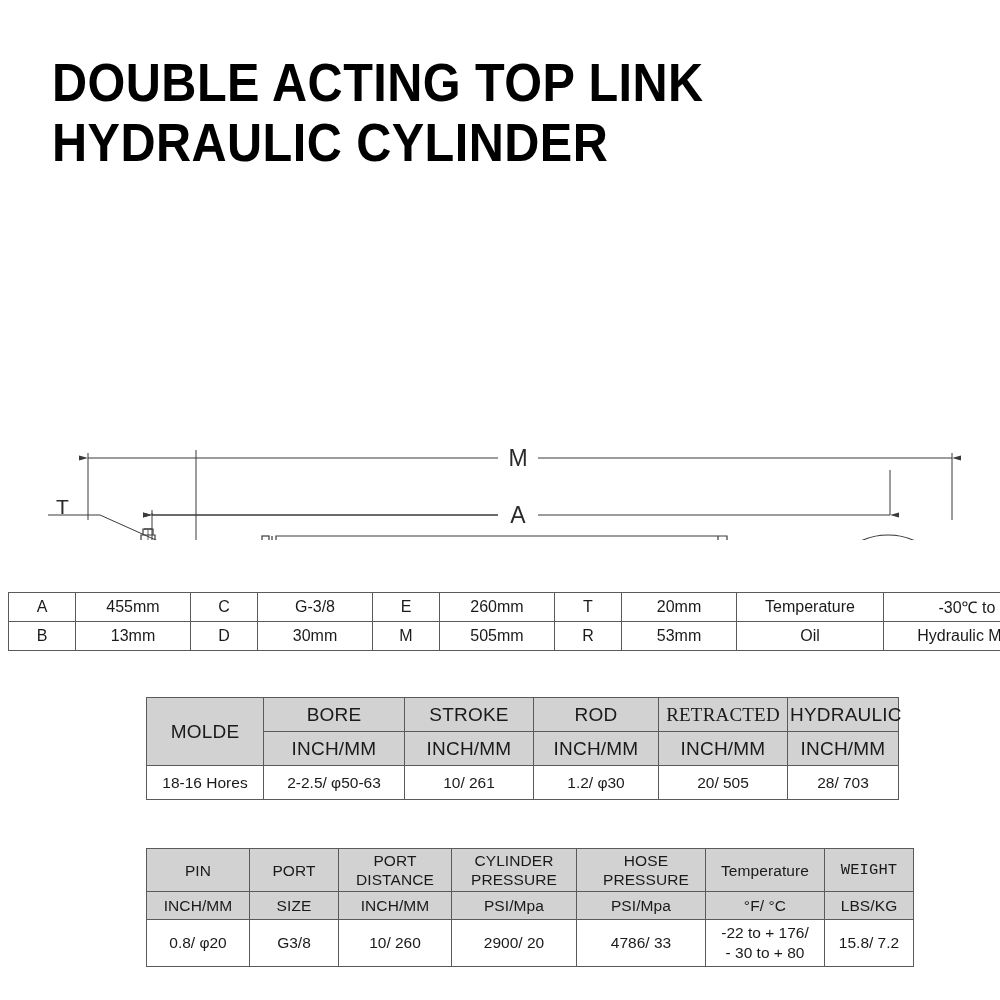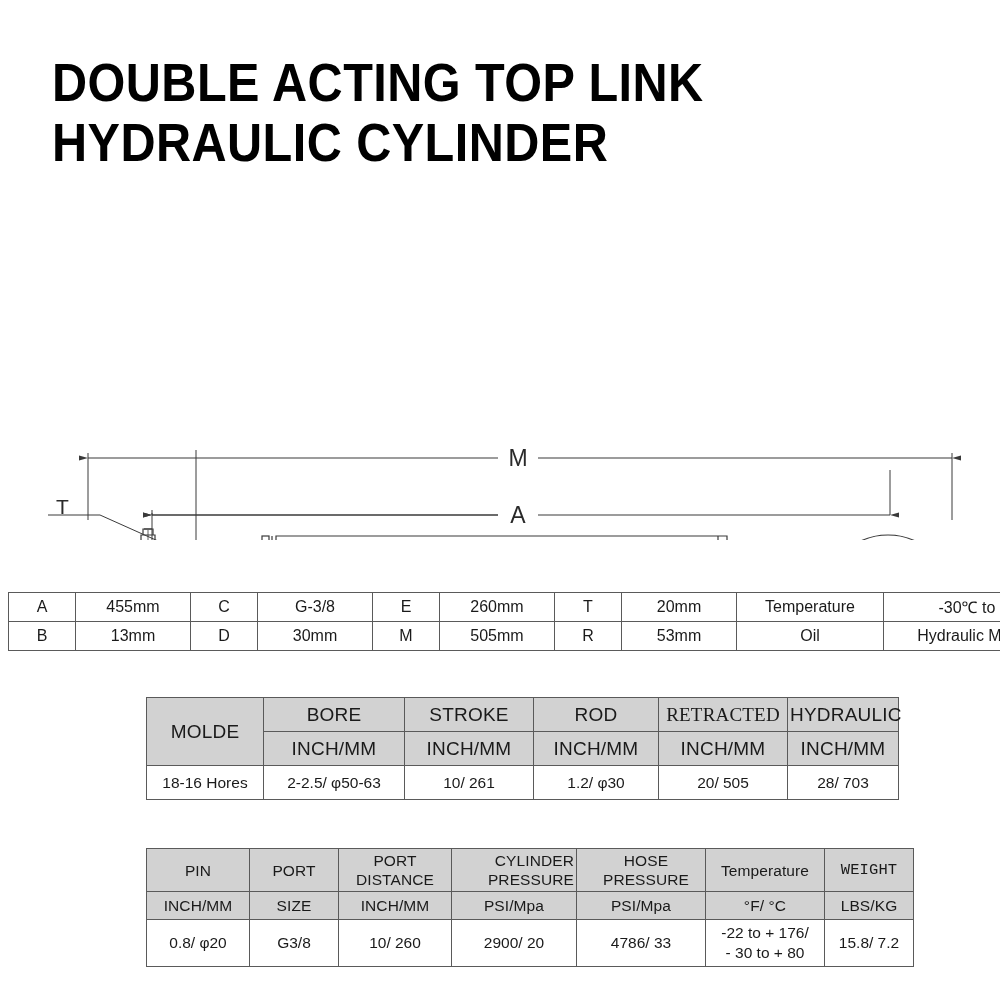--- a/index.html
+++ b/index.html
@@ -44,21 +44,21 @@
 
   
   #table3{position:absolute;left:146px;top:848px;width:722px;}
   #table3 th{background:#d2d2d2;font-size:15.5px;letter-spacing:0.1px;}
   #table3 th.h1{height:42px;line-height:19px;}
   #table3 th.h2{height:27px;}
   #table3 td{height:46px;font-size:15.5px;}
   #table3 .c1{width:98px;}
   #table3 .c2{width:84px;}
   #table3 .c3{width:108px;}
-  #table3 .c4{width:120px;text-align:right;}
+  #table3 .c4{width:120px;}
   #table3 .c5{width:114px;padding-left:12px;}
   #table3 .c6{width:114px;}
   #table3 .c7{width:84px;font-family:Liberation Mono, monospace;}
   #table3 .two-line{line-height:20px;margin-top:8px;}
 </style>
 </head>
 <body>
 
 <div id="title-block">
   <div class="tline">DOUBLE ACTING TOP LINK</div>

